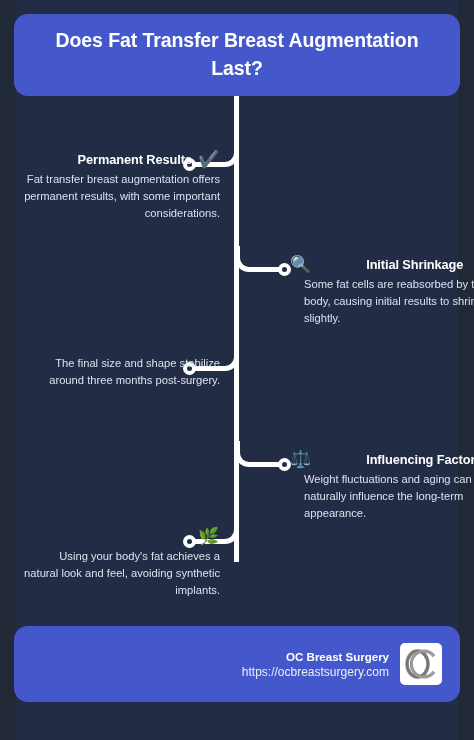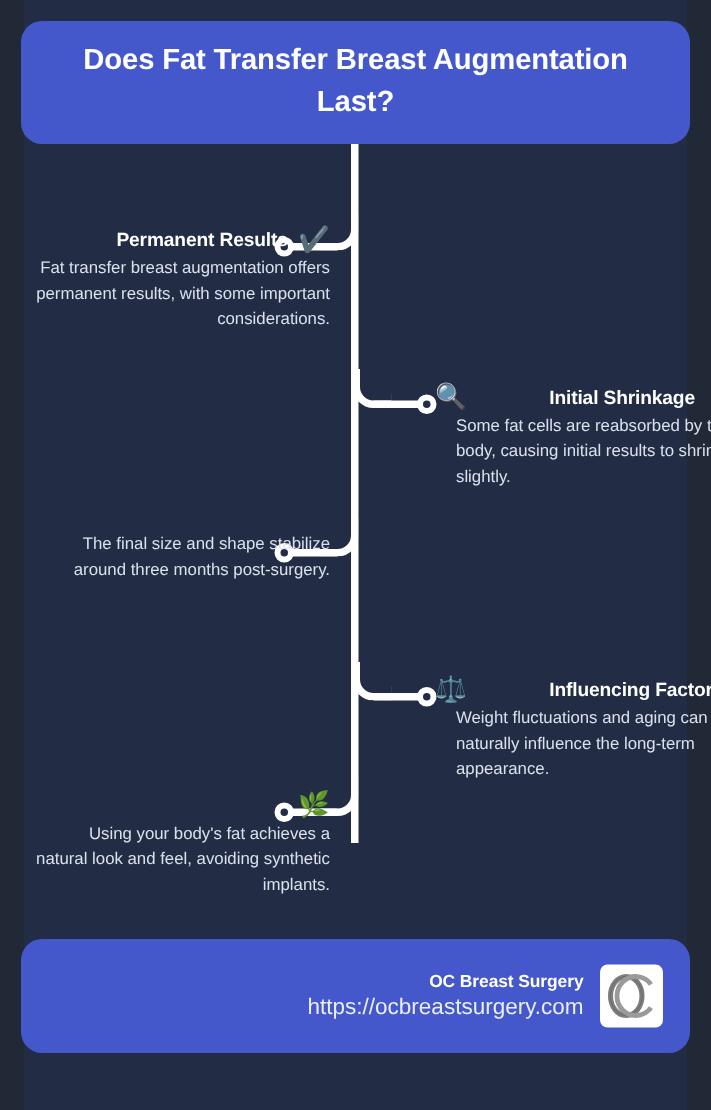--- a/index.html
+++ b/index.html
@@ -189,21 +189,21 @@
   }
   .footer-text { text-align:right;margin-left:29px; }
   .footer-brand {
     color:#ffffff;
     font-size:11.6px;
     font-weight:bold;
     letter-spacing:-0.05px;
   }
   .footer-url {
     color:#eaeef8;
-    font-size:15px;
+    font-size:12px;
     margin-top:2px;
   }
   .footer-logo {
     width:42px;
     height:42px;
     background:#ffffff;
     border-radius:5px;
     display:flex;
     align-items:center;
     justify-content:center;

